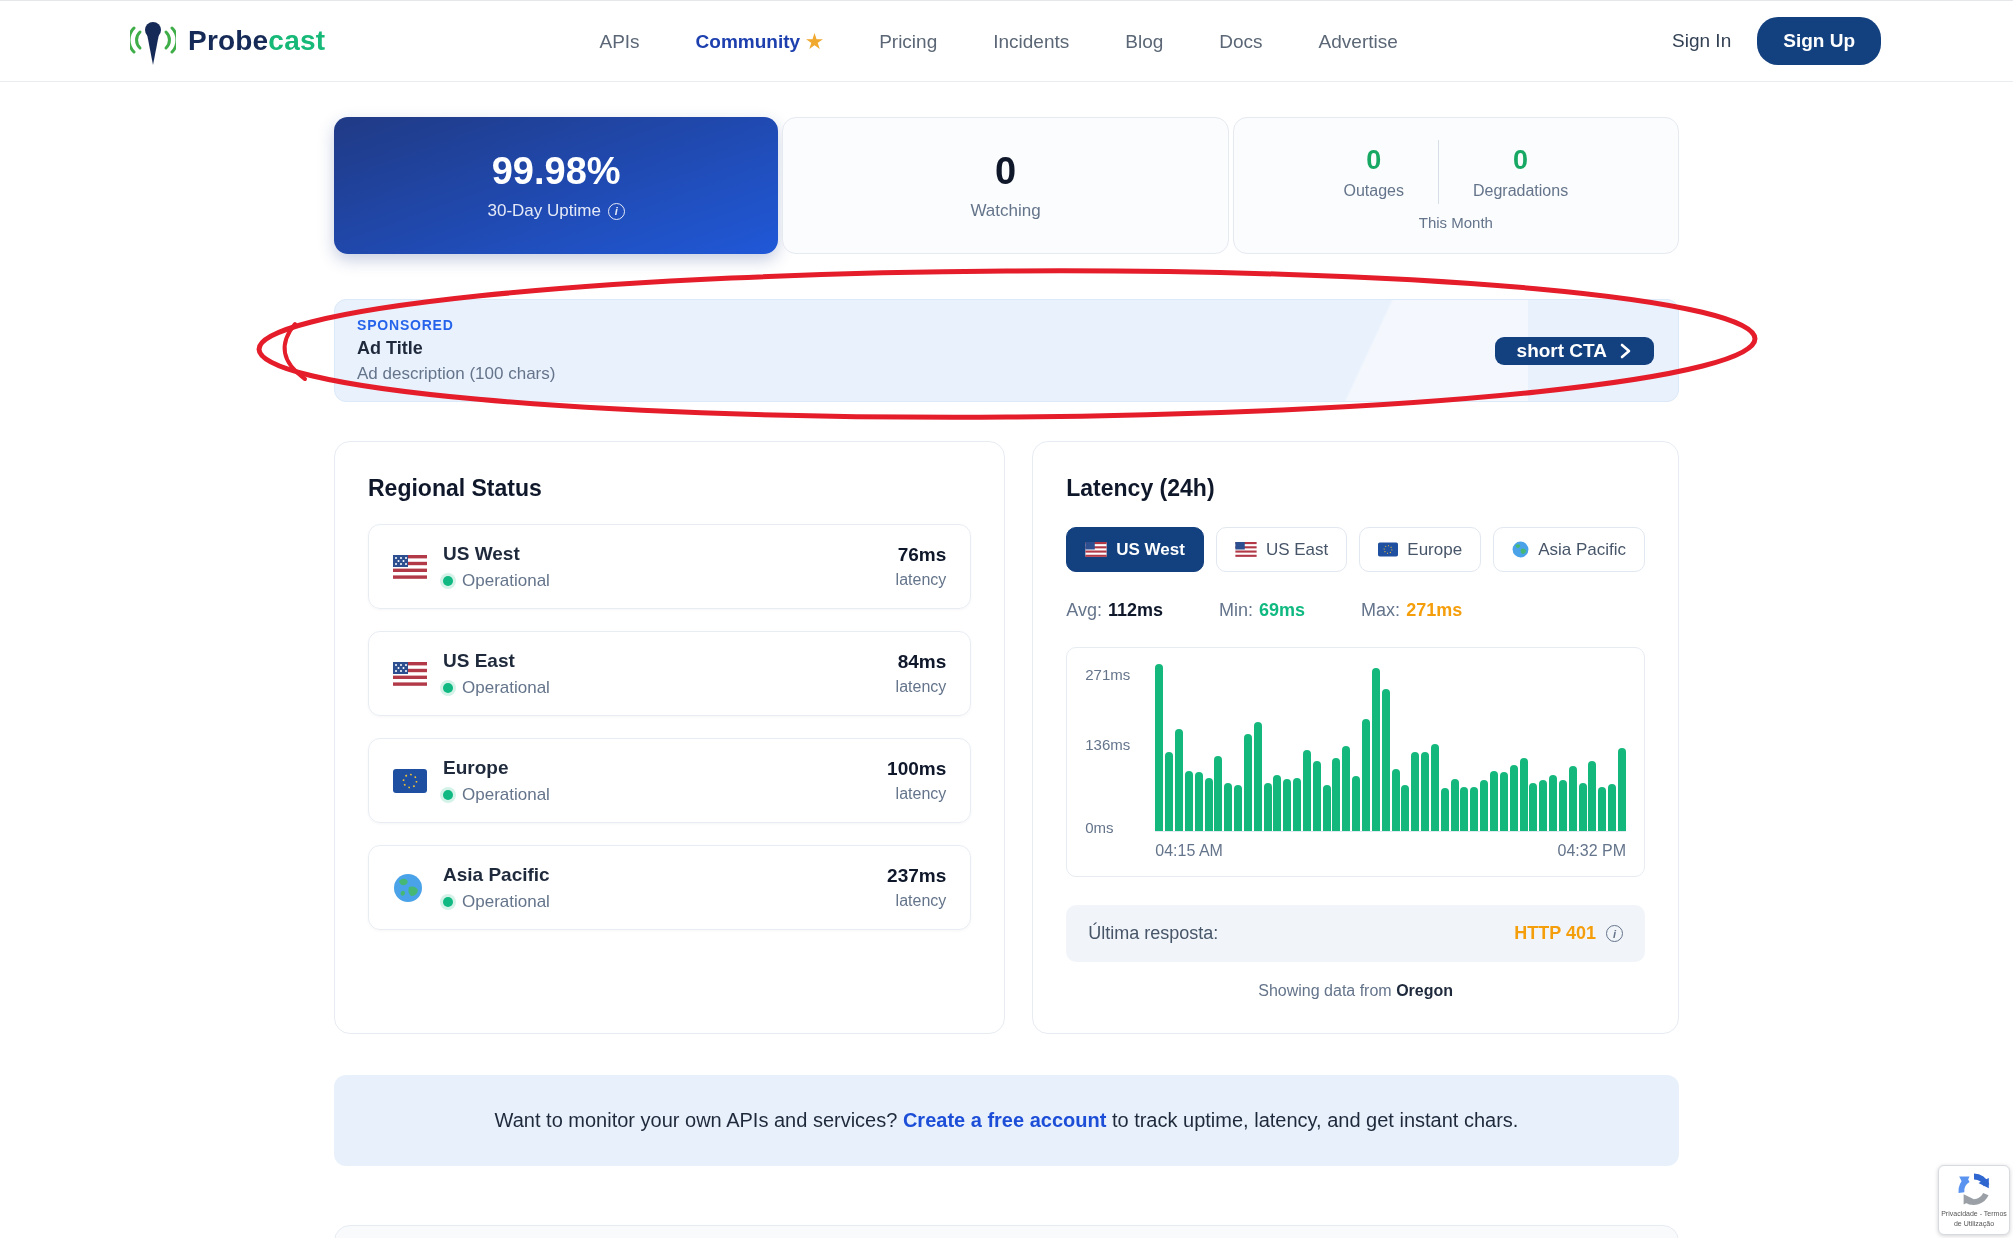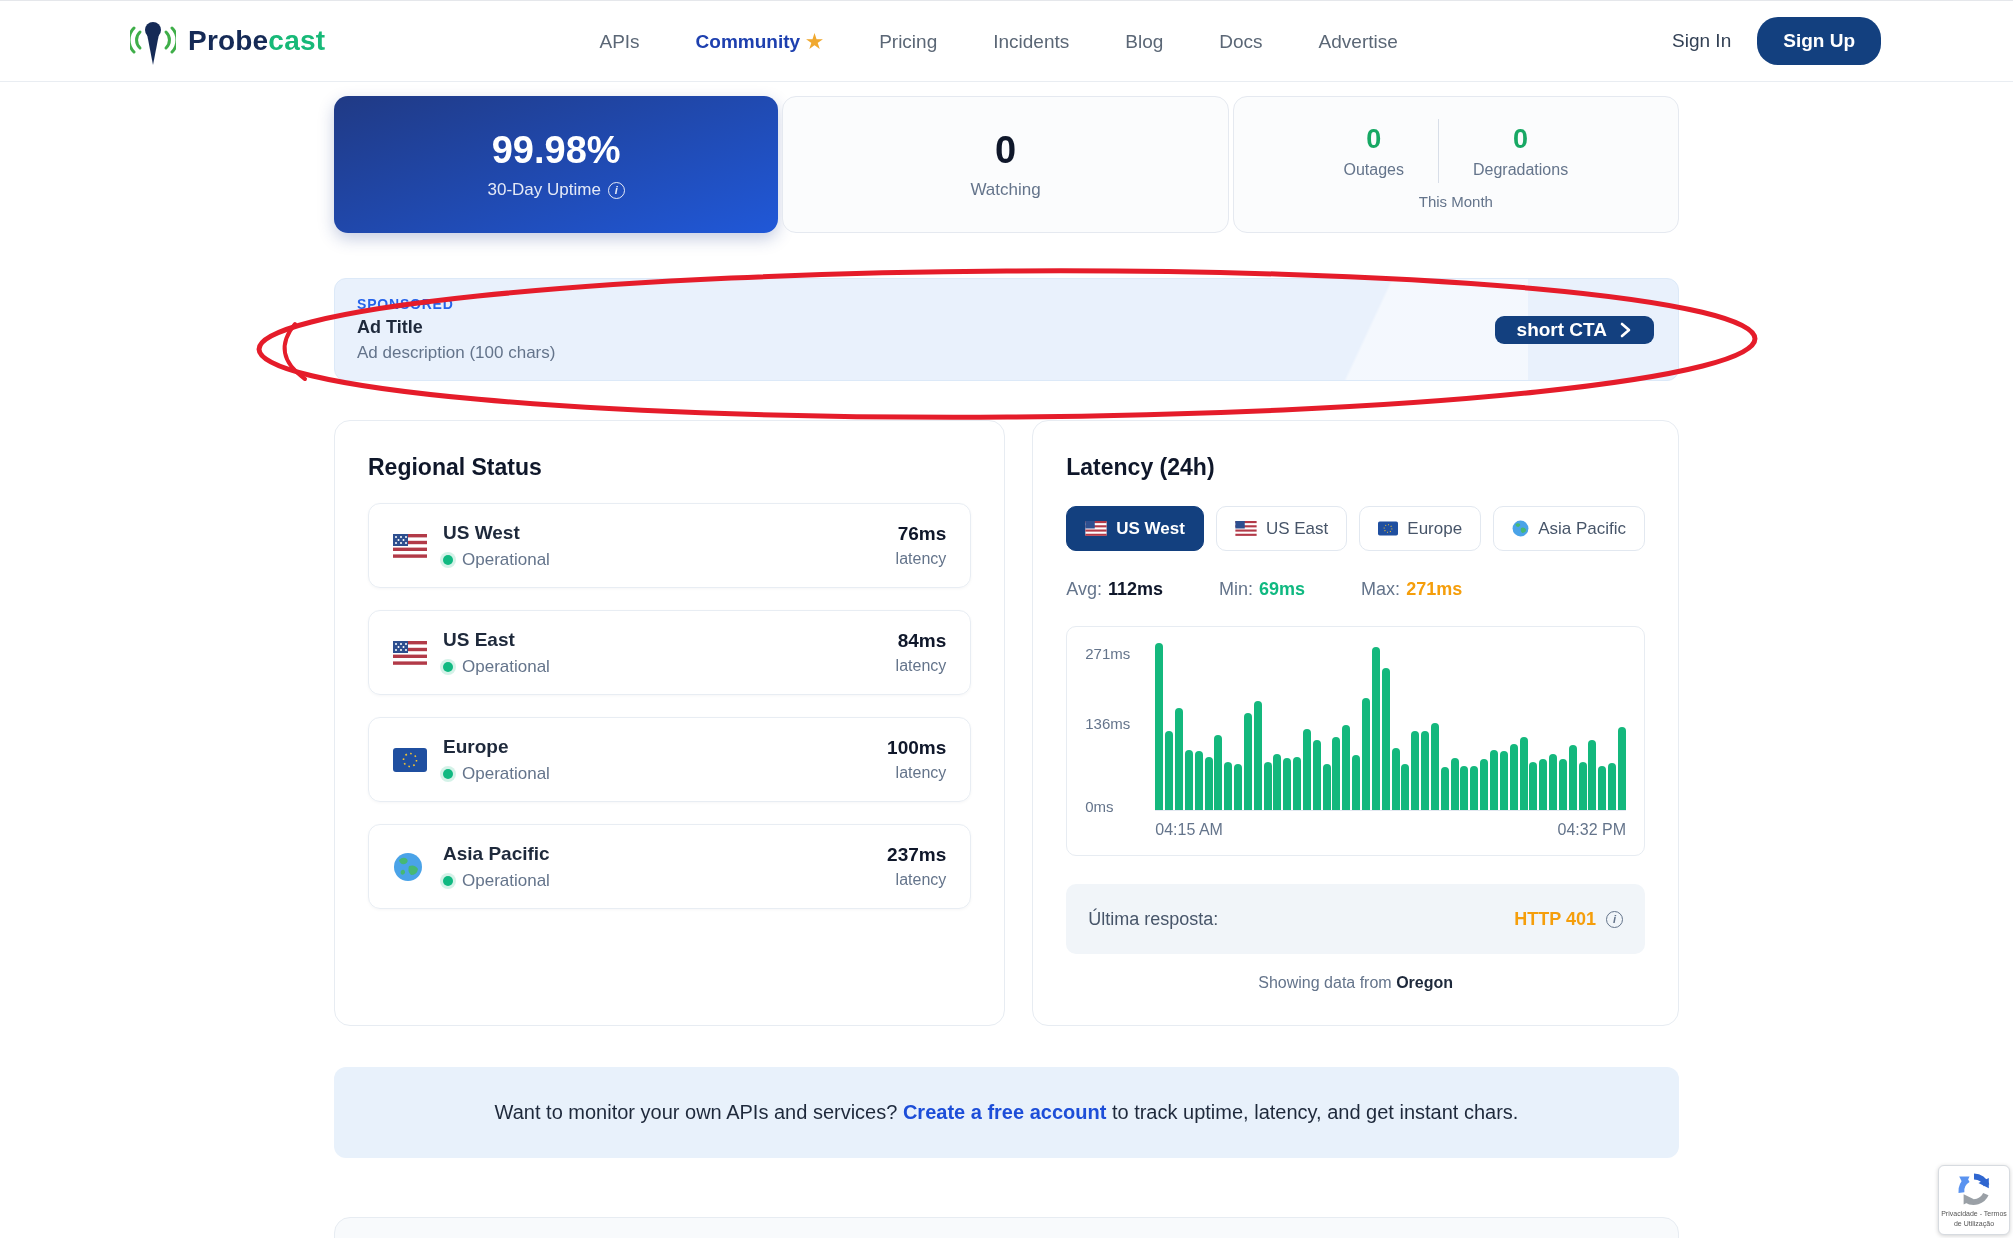--- a/index.html
+++ b/index.html
@@ -20,21 +20,21 @@
   .nav-item .star { color:#f0a82e; margin-left:6px; font-size:19px; }
   .auth { display:flex; align-items:center; gap:26px; }
   .signin { font-size:19px; color:#334155; cursor:pointer; }
   .signup { background:#13407f; color:#fff; font-size:19px; font-weight:bold;
     padding:13px 26px; border-radius:21px; border:none; cursor:pointer; }
 
   
   .content { width:1345px; margin:0 auto; }
 
   
-  .stats-row { display:flex; gap:4px; margin-top:14px; }
+  .stats-row { display:flex; gap:4px; margin-top:35px; }
   .stat-card { flex:1; height:137px; border-radius:14px; background:#fbfcfd;
     border:1px solid #e5e9f0; display:flex; flex-direction:column;
     align-items:center; justify-content:center; }
   .stat-card.uptime { background:linear-gradient(160deg,#203a85 0%,#2058d8 100%);
     border:none; box-shadow:0 6px 16px rgba(30,58,138,.25); }
   .stat-value { font-size:38px; font-weight:bold; color:#0f172a; }
   .uptime .stat-value { color:#ffffff; }
   .stat-label { font-size:17px; color:#64748b; margin-top:8px; display:flex; align-items:center; gap:7px; }
   .uptime .stat-label { color:rgba(255,255,255,.88); }
   .info-circ { display:inline-flex; width:17px; height:17px; border:1.5px solid currentColor;
@@ -101,21 +101,21 @@
   .chart-area { display:flex; }
   .y-axis { width:70px; position:relative; height:168px; }
   .y-axis span { position:absolute; left:0; font-size:15px; color:#64748b; }
   .y-axis .t0 { top:2px; } .y-axis .t1 { top:72px; } .y-axis .t2 { bottom:-4px; }
   .bars { flex:1; height:168px; display:flex; align-items:flex-end;
     justify-content:space-between; border-bottom:1px solid #e2e8f0; padding-bottom:0; }
   .bar { width:8px; background:#14b87d; border-radius:4px 4px 0 0; }
   .x-axis { display:flex; justify-content:space-between; margin-left:70px;
     padding:10px 0 6px 0; font-size:16px; color:#64748b; }
 
-  .resp-box { margin-top:28px; background:#f1f5f9; border-radius:10px; height:70px;
+  .resp-box { margin-top:28px; background:#f1f5f9; border-radius:10px; height:57px;
     display:flex; align-items:center; justify-content:space-between; padding:0 22px; }
   .resp-label { font-size:18px; color:#475569; }
   .resp-right { display:flex; align-items:center; gap:10px; }
   .resp-value { font-size:18px; font-weight:bold; color:#f59e0b; }
   .resp-right .info-circ { color:#64748b; cursor:pointer; }
   .source-note { text-align:center; margin-top:20px; font-size:16px; color:#64748b; }
   .source-note b { color:#1e293b; }
 
   
   .cta-banner { margin-top:41px; background:#e8f1fb; border-radius:12px; padding:30px 120px;

